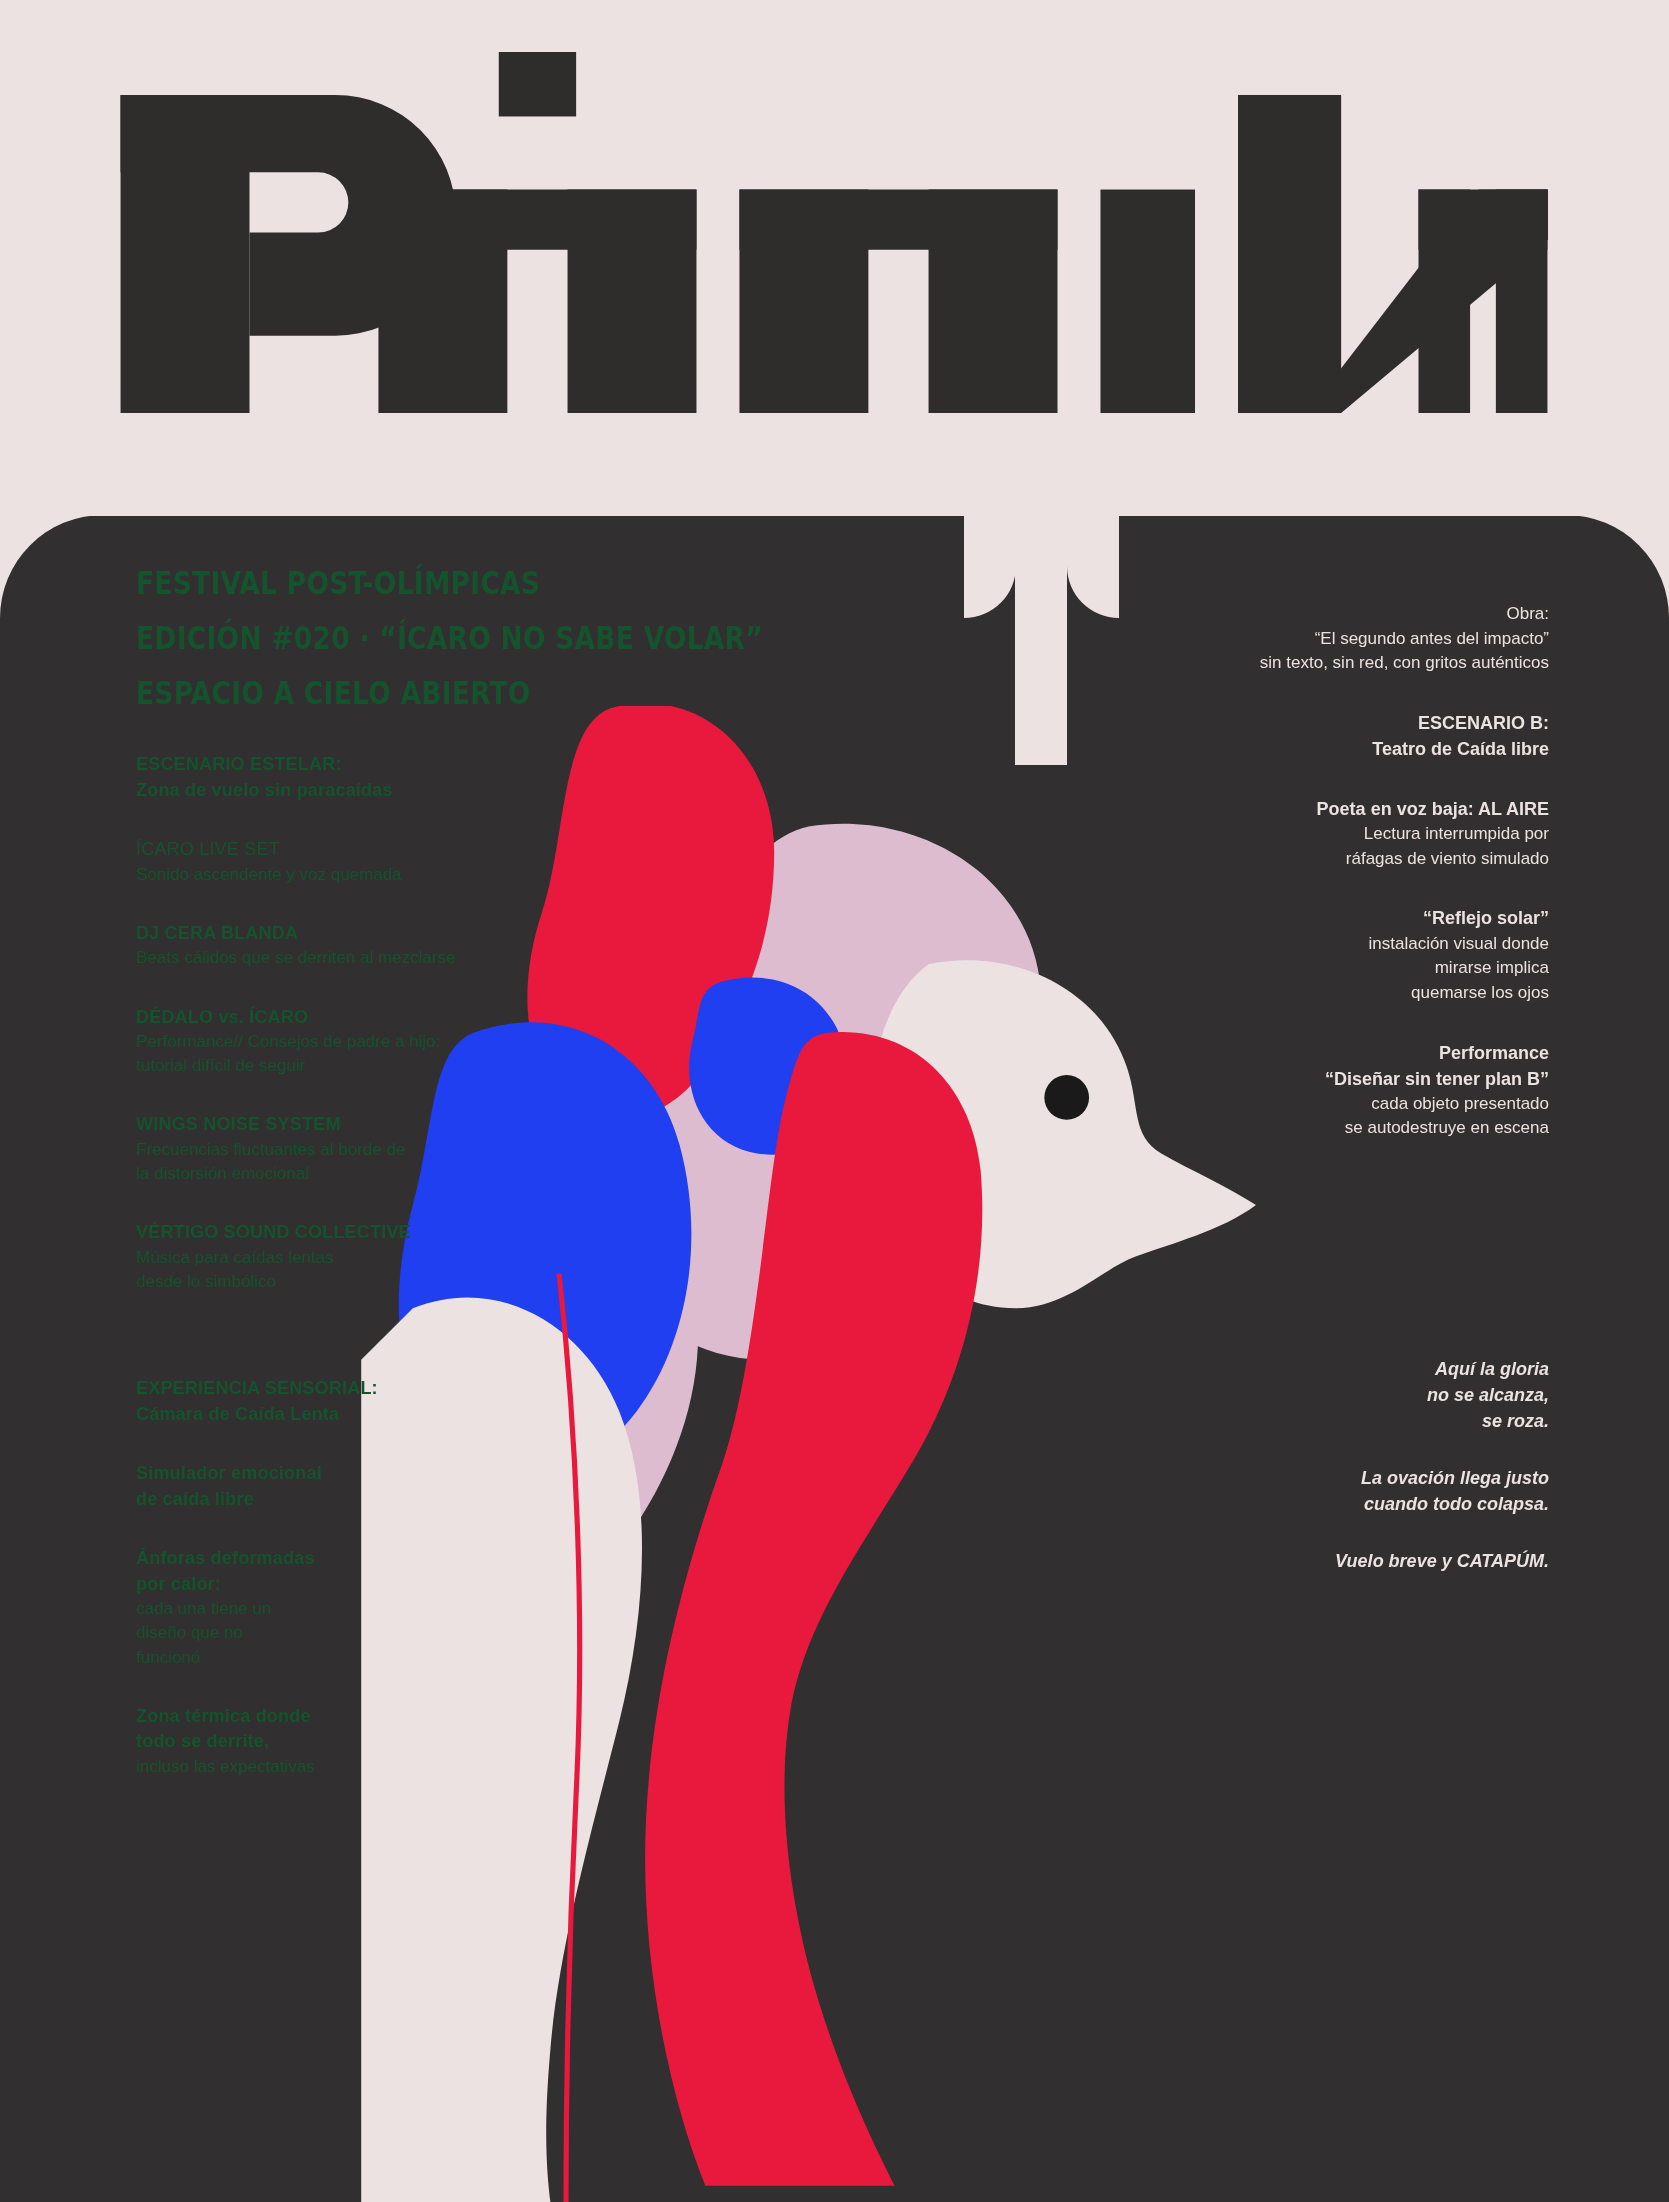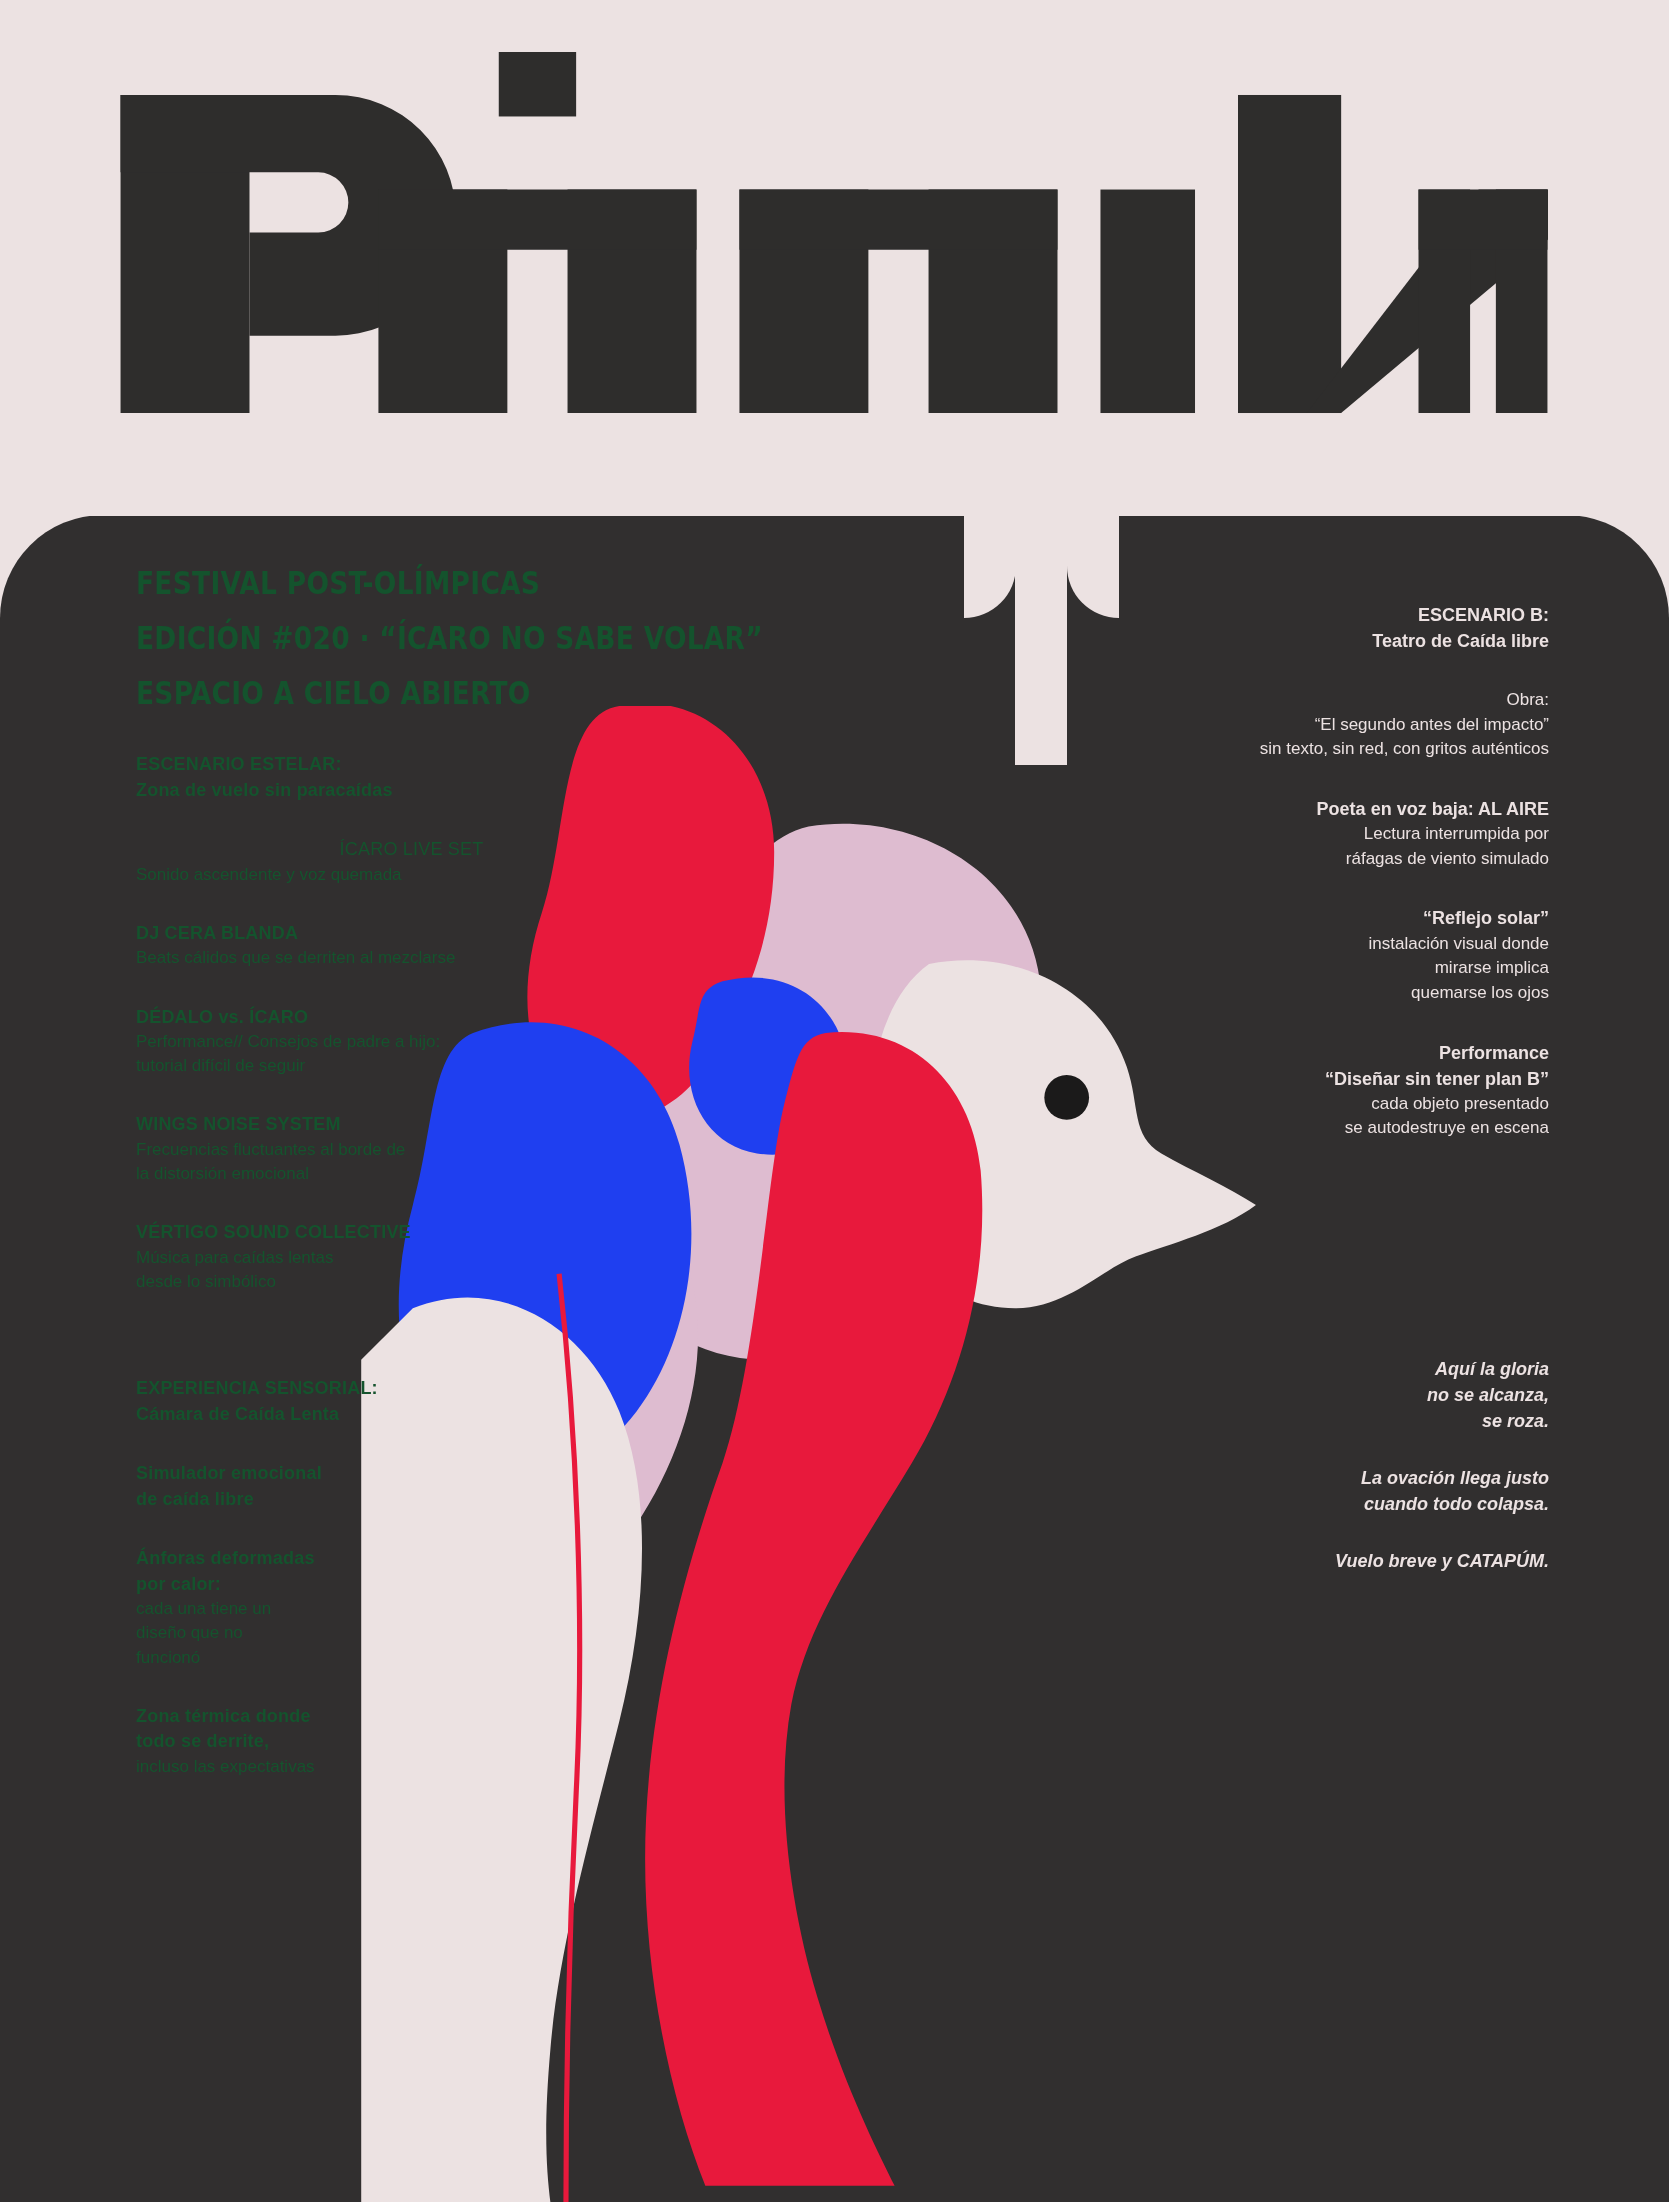--- a/index.html
+++ b/index.html
@@ -150,21 +150,21 @@
   }
 
   .block { margin-top: 34px; }
   .block-title {
     font-size: 18px;
     font-weight: bold;
     line-height: 1.42;
     margin: 0;
     letter-spacing: 0.2px;
   }
-  .block-title.reg { font-weight: normal; text-align: center; }
+  .block-title.reg { font-weight: normal; }
   .block-sub {
     font-size: 17px;
     font-weight: normal;
     line-height: 1.42;
     margin: 0;
   }
   .section-gap { height: 48px; }
 
   .r-block { margin-bottom: 34px; }
   .r-title {
@@ -326,28 +326,28 @@
 
   <div class="block">
     <p class="block-title">Zona térmica donde</p>
     <p class="block-title">todo se derrite,</p>
     <p class="block-sub">incluso las expectativas</p>
   </div>
 </div>
 
 <div class="col-right">
   <div class="r-block">
-    <p class="r-title">ESCENARIO B:</p>
-    <p class="r-title">Teatro de Caída libre</p>
-  </div>
-
-  <div class="r-block">
     <p class="r-sub">Obra:</p>
     <p class="r-sub">“El segundo antes del impacto”</p>
     <p class="r-sub">sin texto, sin red, con gritos auténticos</p>
+  </div>
+
+  <div class="r-block">
+    <p class="r-title">ESCENARIO B:</p>
+    <p class="r-title">Teatro de Caída libre</p>
   </div>
 
   <div class="r-block">
     <p class="r-title">Poeta en voz baja: AL AIRE</p>
     <p class="r-sub">Lectura interrumpida por</p>
     <p class="r-sub">ráfagas de viento simulado</p>
   </div>
 
   <div class="r-block">
     <p class="r-title">“Reflejo solar”</p>

